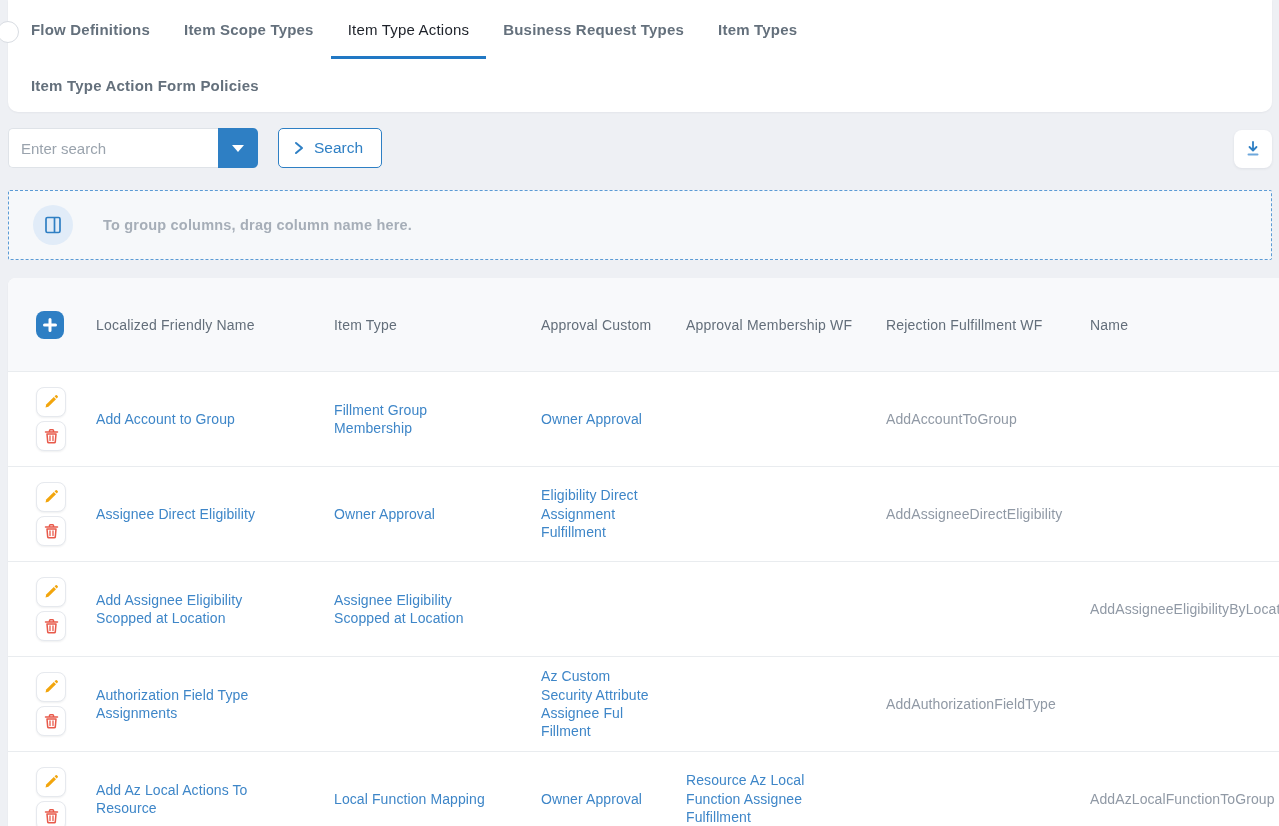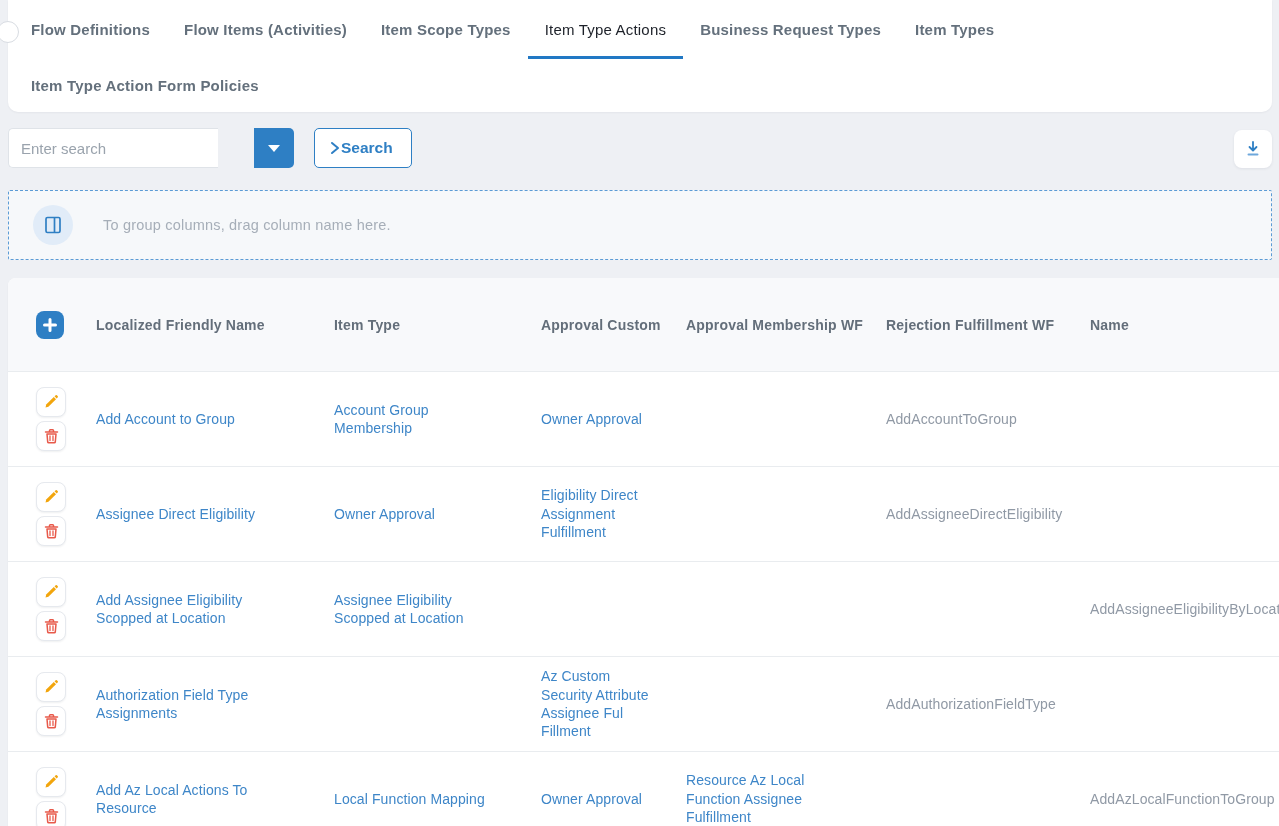--- a/index.html
+++ b/index.html
@@ -32,21 +32,21 @@
   .edge-nav {
     position: absolute; left: -11px; top: 21px; width: 22px; height: 22px;
     border-radius: 50%; background: #ffffff; border: 1px solid #d8dce2;
   }
 
   
   .search-row {
     position: absolute; left: 8px; top: 128px; width: 1264px; height: 40px;
     display: flex; align-items: center;
   }
-  .search-box { display: flex; height: 40px; gap: 36px; }
+  .search-box { display: flex; height: 40px; }
   .search-input {
     width: 210px; height: 40px;
     border: 1px solid #dfe3e8; border-right: none;
     border-radius: 5px 0 0 5px;
     padding: 0 12px; font-size: 15px; color: #39424c;
     font-family: "Liberation Sans", sans-serif;
     outline: none; background: #fff;
   }
   .search-input::placeholder { color: #9aa3ad; }
   .dropdown-btn {
@@ -55,63 +55,63 @@
     display: flex; align-items: center; justify-content: center; cursor: pointer;
   }
   .caret-down {
     width: 0; height: 0;
     border-left: 6px solid transparent; border-right: 6px solid transparent;
     border-top: 7px solid #ffffff;
   }
   .search-btn {
     margin-left: 20px; height: 40px; padding: 0 18px 0 14px;
     background: #ffffff; border: 1px solid #2e7fc4; border-radius: 5px;
-    color: #2e7fc4; font-size: 15.5px; font-weight: 700;
+    color: #2e7fc4; font-size: 15.5px; font-weight: 400;
     font-family: "Liberation Sans", sans-serif;
-    display: flex; align-items: center; cursor: pointer;
+    display: flex; align-items: center; gap: 9px; cursor: pointer;
   }
   .export-btn {
     position: absolute; right: 0; top: 2px;
     width: 38px; height: 38px; background: #ffffff; border: none;
     border-radius: 8px; box-shadow: 0 1px 3px rgba(30,40,60,.08);
     display: flex; align-items: center; justify-content: center; cursor: pointer;
   }
 
   
   .group-bar {
     position: absolute; left: 8px; top: 190px; width: 1264px; height: 70px;
     border: 1px dashed #5b9bd5; border-radius: 2px;
     background: #f6f8fa;
     display: flex; align-items: center; padding: 0 16px;
   }
   .group-icon-circle {
     width: 40px; height: 40px; border-radius: 50%;
     background: #e1ecf8; display: flex; align-items: center; justify-content: center;
     margin-left: 8px;
   }
-  .group-hint { margin-left: 30px; font-size: 14.5px; color: #a6aeb8; font-weight: 400; letter-spacing: .2px; }
+  .group-hint { margin-left: 30px; font-size: 14.5px; color: #a6aeb8; font-weight: 700; letter-spacing: .2px; }
 
   
   .table-card {
     position: absolute; left: 8px; top: 278px; width: 1342px; height: 560px;
     background: #ffffff; border-radius: 8px 8px 0 0;
     box-shadow: 0 1px 2px rgba(30,40,60,.05);
   }
   .grid-row {
     display: grid;
     grid-template-columns: 68px 238px 207px 145px 200px 204px 260px;
     padding-left: 20px;
     align-items: center;
   }
   .grid-header {
     height: 94px; background: #f8f9fb;
     border-bottom: 1px solid #e9ecef; border-radius: 8px 8px 0 0;
   }
   .th {
-    font-size: 14px; font-weight: 700; color: #636e7a; letter-spacing: .2px;
+    font-size: 14px; font-weight: 400; color: #636e7a; letter-spacing: .2px;
     padding-right: 16px; cursor: pointer;
   }
   .add-btn {
     width: 28px; height: 28px; border: none; border-radius: 8px;
     background: #2e7fc4; color: #ffffff; cursor: pointer;
     display: flex; align-items: center; justify-content: center;
     margin-left: 8px;
   }
   .data-row { height: 95px; border-bottom: 1px solid #e9ecef; background: #fff; }
   .td { font-size: 14px; line-height: 1.32; padding-right: 32px; letter-spacing: .1px; }
@@ -125,21 +125,20 @@
     display: flex; align-items: center; justify-content: center; cursor: pointer;
   }
 </style>
 </head>
 <body>
 
 <div class="tabs-card">
   <div class="edge-nav"></div>
   <div class="tab-row" id="tab-row-1">
       <div class="tab">Flow Definitions</div>
-      <div class="tab">Flow Items (Activities)</div>
       <div class="tab">Item Scope Types</div>
       <div class="tab active">Item Type Actions</div>
       <div class="tab">Business Request Types</div>
       <div class="tab">Item Types</div>
     </div>
   <div class="tab-row second" id="tab-row-2">
       <div class="tab">Item Type Action Form Policies</div>
     </div>
 </div>
 
@@ -201,21 +200,21 @@
           </button>
           <button class="icon-btn">
             <svg width="15" height="16" viewBox="0 0 15 16">
               <path d="M1.5 4 H13.5 M5.5 4 V2.5 A0.8 0.8 0 0 1 6.3 1.7 H8.7 A0.8 0.8 0 0 1 9.5 2.5 V4" fill="none" stroke="#e8594a" stroke-width="1.5" stroke-linecap="round"></path>
               <path d="M3 6 H12 L11.3 14 A1 1 0 0 1 10.3 14.8 H4.7 A1 1 0 0 1 3.7 14 Z" fill="none" stroke="#e8594a" stroke-width="1.5" stroke-linejoin="round"></path>
               <path d="M6 8 V12.5 M9 8 V12.5" stroke="#e8594a" stroke-width="1.3" stroke-linecap="round"></path>
             </svg>
           </button>
         </div>
         <div class="td link">Add Account to Group</div>
-        <div class="td link">Account Group Membership</div>
+        <div class="td link">Fillment Group Membership</div>
         <div class="td link">Owner Approval</div>
         <div class="td link"></div>
         <div class="td plain">AddAccountToGroup</div>
       </div>
       <div class="grid-row data-row">
         <div class="action-cell">
           <button class="icon-btn">
             <svg width="16" height="16" viewBox="0 0 16 16">
               <path d="M2.5 13.5 L3.2 10.6 L10.8 3 L13 5.2 L5.4 12.8 Z" fill="#f2a50c"></path>
               <path d="M11.5 2.3 L13.7 4.5 L14.6 3.6 A1.1 1.1 0 0 0 14.6 2 L13.9 1.3 A1.1 1.1 0 0 0 12.4 1.4 Z" fill="#f2a50c"></path>

